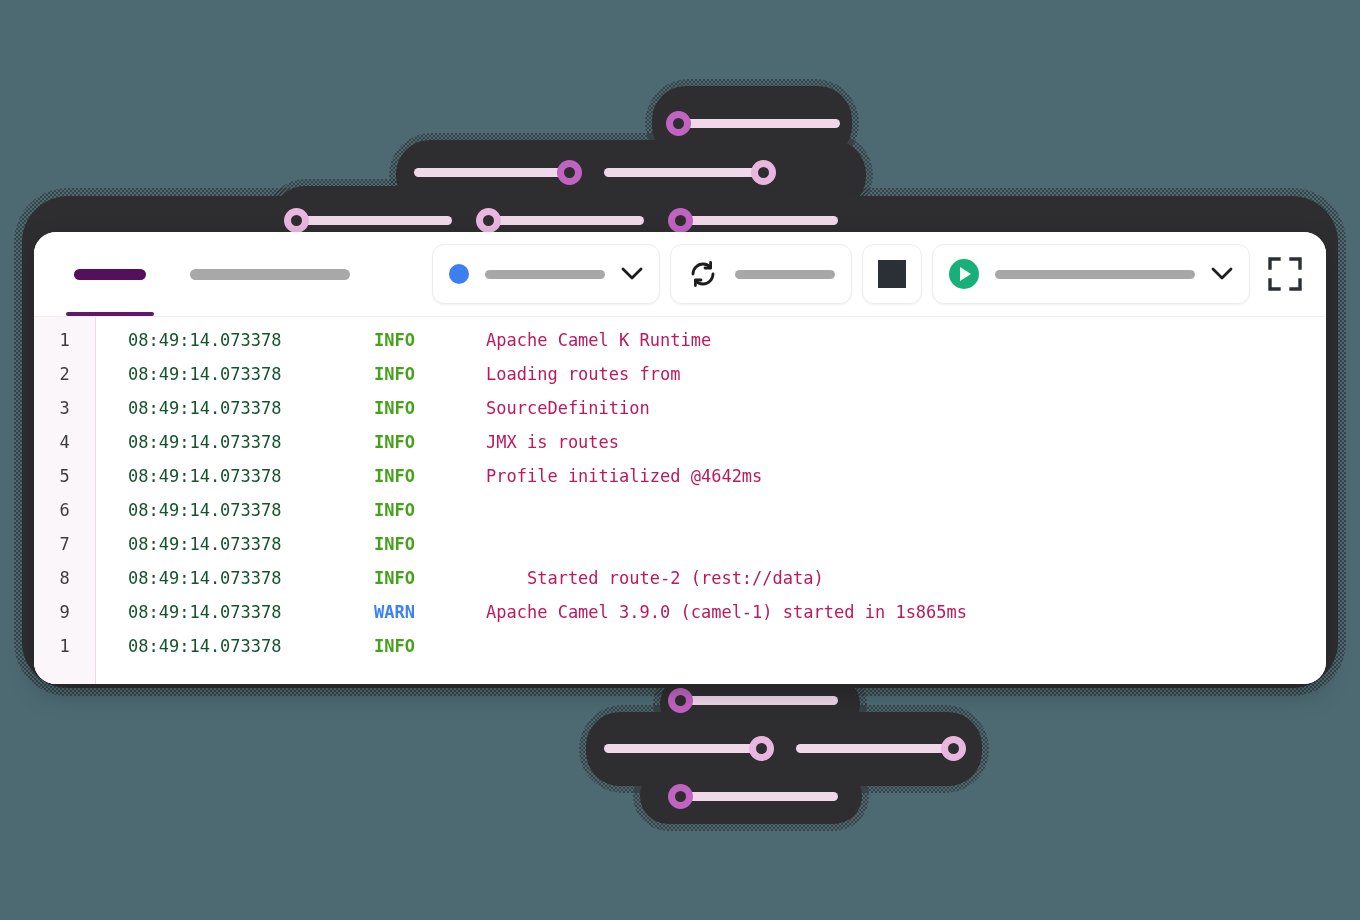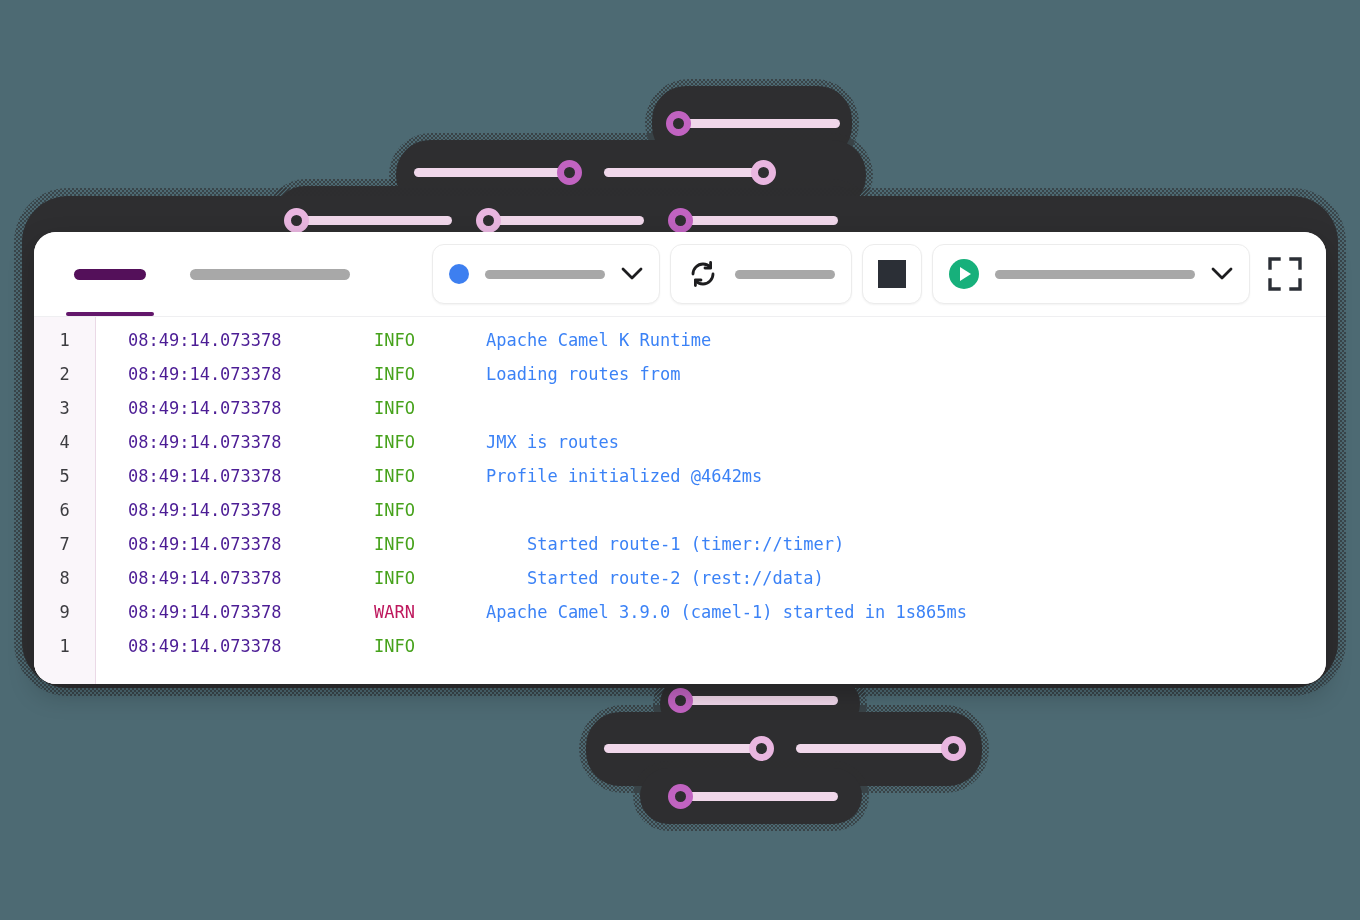--- a/index.html
+++ b/index.html
@@ -215,29 +215,29 @@
     line-height: 34px;
     display: flex;
     align-items: center;
     font-family: "DejaVu Sans Mono", monospace;
     font-size: 17px;
     white-space: pre;
   }
   .row .ts {
     width: 278px;
     padding-left: 32px;
-    color: #4c1d95;
+    color: #14532d;
   }
   .row .lvl {
     width: 112px;
-    font-weight: normal;
+    font-weight: bold;
   }
   .row .lvl.INFO { color: #46a21b; }
   .row .lvl.WARN { color: #f0930f; }
-  .row .msg { color: #3b82f6; }
+  .row .msg { color: #be185d; }
 </style>
 </head>
 <body style="background: rgb(77, 106, 115);">
 
 <div class="blob-layer">
   <div class="blob rough blob-t1"></div>
   <div class="blob rough blob-t2"></div>
   <div class="blob rough blob-t3"></div>
   <div class="blob blob-frame"></div>
   <div class="blob rough blob-b1"></div>
@@ -352,24 +352,24 @@
         <div class="ln">5</div>
         <div class="ln">6</div>
         <div class="ln">7</div>
         <div class="ln">8</div>
         <div class="ln">9</div>
         <div class="ln">1</div>
       </div>
     <div class="rows" id="rows">
         <div class="row"><span class="ts">08:49:14.073378</span><span class="lvl INFO" style="color: rgb(70, 162, 27);">INFO</span><span class="msg">Apache Camel K Runtime</span></div>
         <div class="row"><span class="ts">08:49:14.073378</span><span class="lvl INFO" style="color: rgb(70, 162, 27);">INFO</span><span class="msg">Loading routes from</span></div>
-        <div class="row"><span class="ts">08:49:14.073378</span><span class="lvl INFO" style="color: rgb(70, 162, 27);">INFO</span></div>
+        <div class="row"><span class="ts">08:49:14.073378</span><span class="lvl INFO" style="color: rgb(70, 162, 27);">INFO</span><span class="msg">SourceDefinition</span></div>
         <div class="row"><span class="ts">08:49:14.073378</span><span class="lvl INFO" style="color: rgb(70, 162, 27);">INFO</span><span class="msg">JMX is routes</span></div>
         <div class="row"><span class="ts">08:49:14.073378</span><span class="lvl INFO" style="color: rgb(70, 162, 27);">INFO</span><span class="msg">Profile initialized @4642ms</span></div>
         <div class="row"><span class="ts">08:49:14.073378</span><span class="lvl INFO" style="color: rgb(70, 162, 27);">INFO</span></div>
-        <div class="row"><span class="ts">08:49:14.073378</span><span class="lvl INFO" style="color: rgb(70, 162, 27);">INFO</span><span class="msg">    Started route-1 (timer://timer)</span></div>
+        <div class="row"><span class="ts">08:49:14.073378</span><span class="lvl INFO" style="color: rgb(70, 162, 27);">INFO</span></div>
         <div class="row"><span class="ts">08:49:14.073378</span><span class="lvl INFO" style="color: rgb(70, 162, 27);">INFO</span><span class="msg">    Started route-2 (rest://data)</span></div>
-        <div class="row"><span class="ts">08:49:14.073378</span><span class="lvl WARN" style="color: #be185d;">WARN</span><span class="msg">Apache Camel 3.9.0 (camel-1) started in 1s865ms</span></div>
+        <div class="row"><span class="ts">08:49:14.073378</span><span class="lvl WARN" style="color: #3b82f6;">WARN</span><span class="msg">Apache Camel 3.9.0 (camel-1) started in 1s865ms</span></div>
         <div class="row"><span class="ts">08:49:14.073378</span><span class="lvl INFO" style="color: rgb(70, 162, 27);">INFO</span></div>
       </div>
   </div>
 
 </div>
 
 </body></html>

